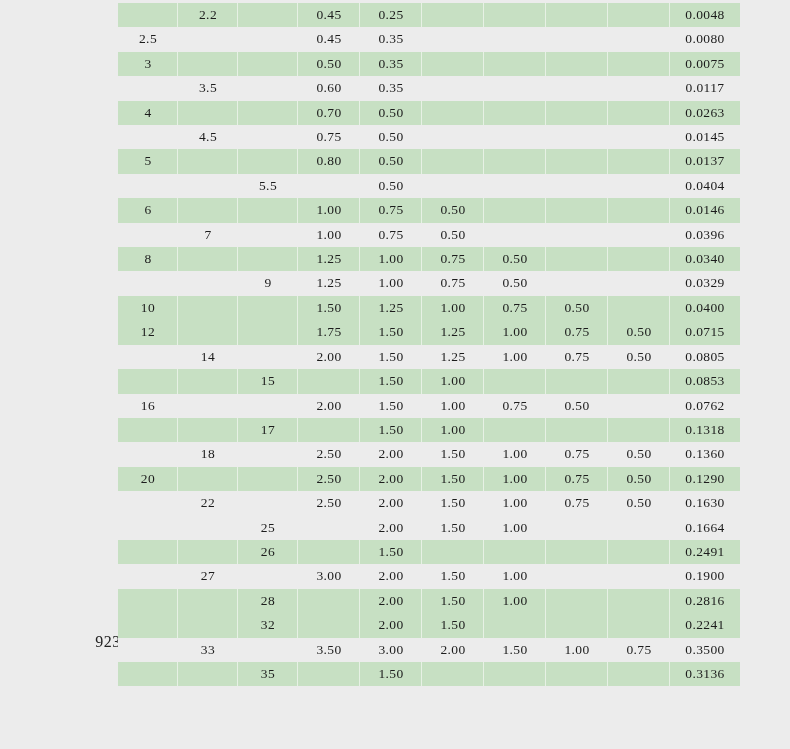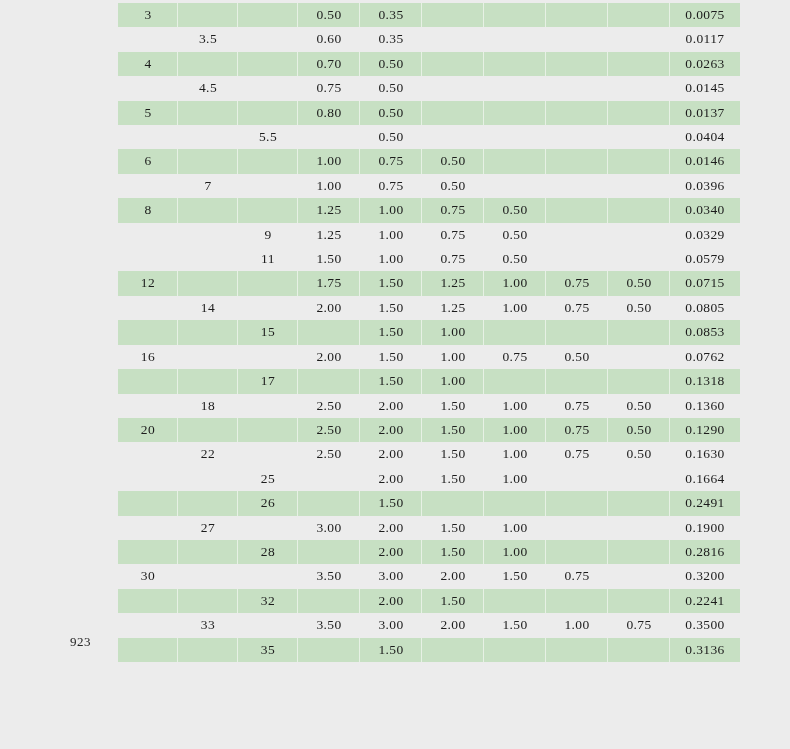--- a/index.html
+++ b/index.html
@@ -19,25 +19,25 @@
   #page {
     position: relative;
     width: 790px;
     height: 749px;
     background: #ececec;
   }
 
   
   #folio {
     position: absolute;
-    left: 70px;
+    left: 88px;
     top: 634px;
     width: 40px;
-    text-align: left;
-    font-size: 13px;
+    text-align: center;
+    font-size: 16px;
     line-height: 16px;
     color: #222;
     letter-spacing: 0.5px;
   }
 
   
   #table-wrap {
     position: absolute;
     left: 118px;
     top: 3px;
@@ -94,20 +94,44 @@
         <col class="c-val">
           <col class="c-val">
           <col class="c-val">
         <col class="c-val">
           <col class="c-val">
           <col class="c-val">
         <col class="c-res">
       </colgroup>
       <tbody id="tbody">
           <tr class="band-green">
+            <td class="num"></td>
+            <td class="num">2.2</td>
+            <td class="num"></td>
+            <td class="num">0.45</td>
+            <td class="num">0.25</td>
+            <td class="num"></td>
+            <td class="num"></td>
+            <td class="num"></td>
+            <td class="num"></td>
+            <td class="num">0.0048</td>
+          </tr>
+          <tr class="band-plain">
+            <td class="num">2.5</td>
+            <td class="num"></td>
+            <td class="num"></td>
+            <td class="num">0.45</td>
+            <td class="num">0.35</td>
+            <td class="num"></td>
+            <td class="num"></td>
+            <td class="num"></td>
+            <td class="num"></td>
+            <td class="num">0.0080</td>
+          </tr>
+          <tr class="band-green">
             <td class="num">3</td>
             <td class="num"></td>
             <td class="num"></td>
             <td class="num">0.50</td>
             <td class="num">0.35</td>
             <td class="num"></td>
             <td class="num"></td>
             <td class="num"></td>
             <td class="num"></td>
             <td class="num">0.0075</td>
@@ -213,31 +237,31 @@
             <td class="num"></td>
             <td class="num">9</td>
             <td class="num">1.25</td>
             <td class="num">1.00</td>
             <td class="num">0.75</td>
             <td class="num">0.50</td>
             <td class="num"></td>
             <td class="num"></td>
             <td class="num">0.0329</td>
           </tr>
-          <tr class="band-plain">
-            <td class="num"></td>
-            <td class="num"></td>
-            <td class="num">11</td>
-            <td class="num">1.50</td>
-            <td class="num">1.00</td>
-            <td class="num">0.75</td>
-            <td class="num">0.50</td>
-            <td class="num"></td>
-            <td class="num"></td>
-            <td class="num">0.0579</td>
+          <tr class="band-green">
+            <td class="num">10</td>
+            <td class="num"></td>
+            <td class="num"></td>
+            <td class="num">1.50</td>
+            <td class="num">1.25</td>
+            <td class="num">1.00</td>
+            <td class="num">0.75</td>
+            <td class="num">0.50</td>
+            <td class="num"></td>
+            <td class="num">0.0400</td>
           </tr>
           <tr class="band-green">
             <td class="num">12</td>
             <td class="num"></td>
             <td class="num"></td>
             <td class="num">1.75</td>
             <td class="num">1.50</td>
             <td class="num">1.25</td>
             <td class="num">1.00</td>
             <td class="num">0.75</td>
@@ -368,32 +392,20 @@
             <td class="num"></td>
             <td class="num"></td>
             <td class="num">28</td>
             <td class="num"></td>
             <td class="num">2.00</td>
             <td class="num">1.50</td>
             <td class="num">1.00</td>
             <td class="num"></td>
             <td class="num"></td>
             <td class="num">0.2816</td>
-          </tr>
-          <tr class="band-plain">
-            <td class="num">30</td>
-            <td class="num"></td>
-            <td class="num"></td>
-            <td class="num">3.50</td>
-            <td class="num">3.00</td>
-            <td class="num">2.00</td>
-            <td class="num">1.50</td>
-            <td class="num">0.75</td>
-            <td class="num"></td>
-            <td class="num">0.3200</td>
           </tr>
           <tr class="band-green">
             <td class="num"></td>
             <td class="num"></td>
             <td class="num">32</td>
             <td class="num"></td>
             <td class="num">2.00</td>
             <td class="num">1.50</td>
             <td class="num"></td>
             <td class="num"></td>

